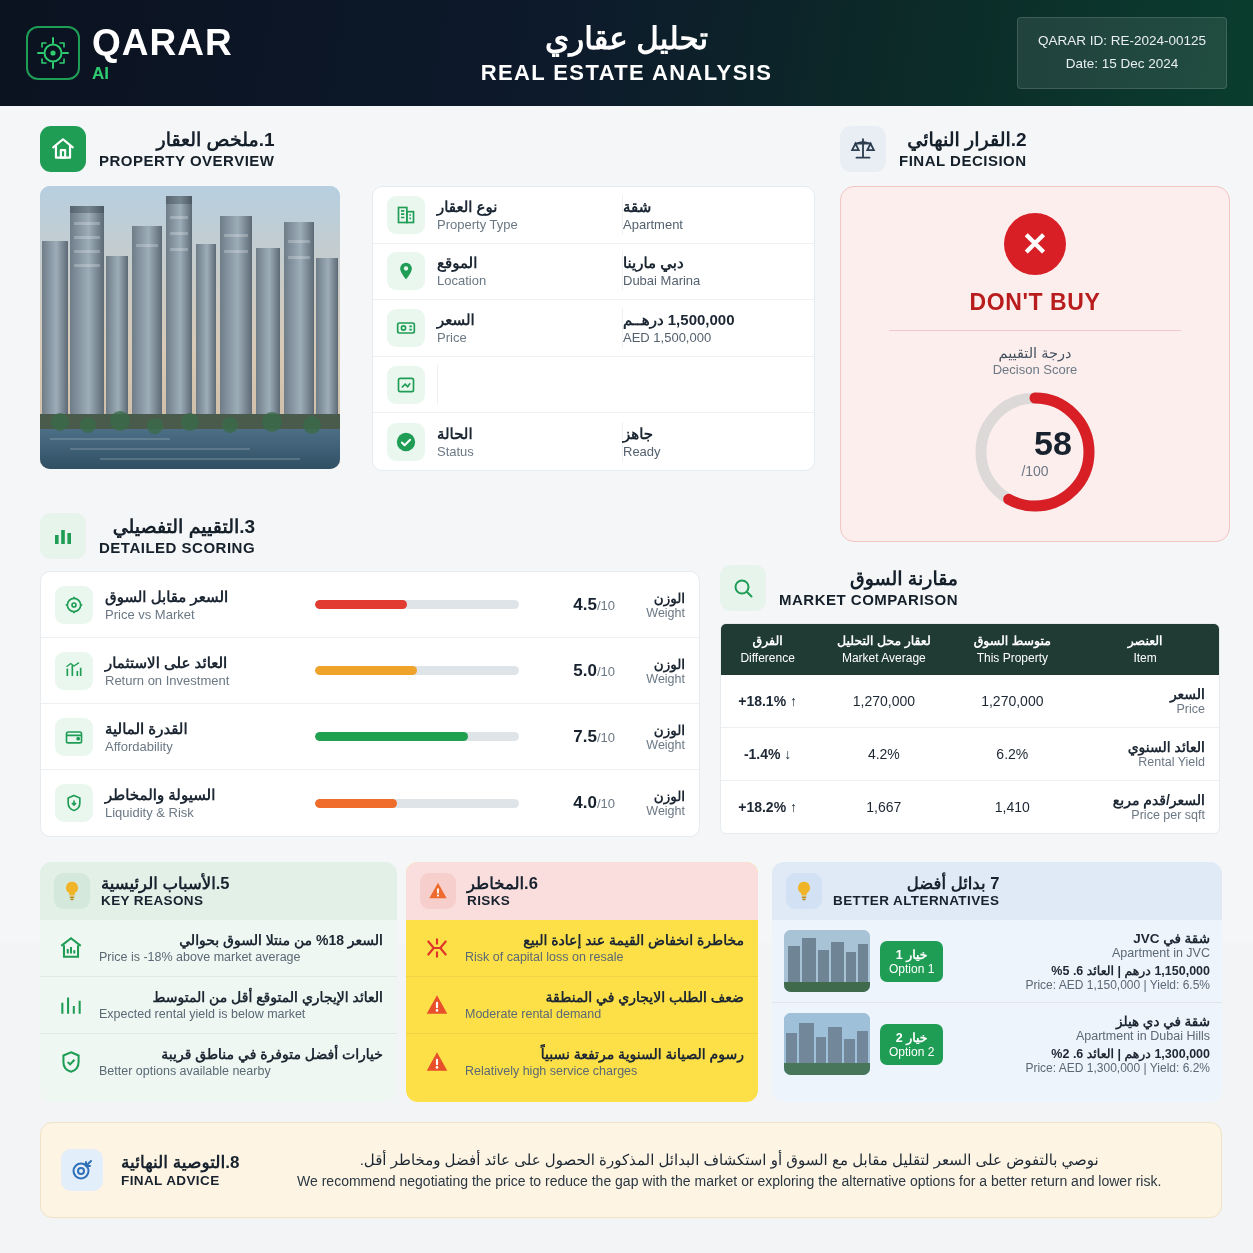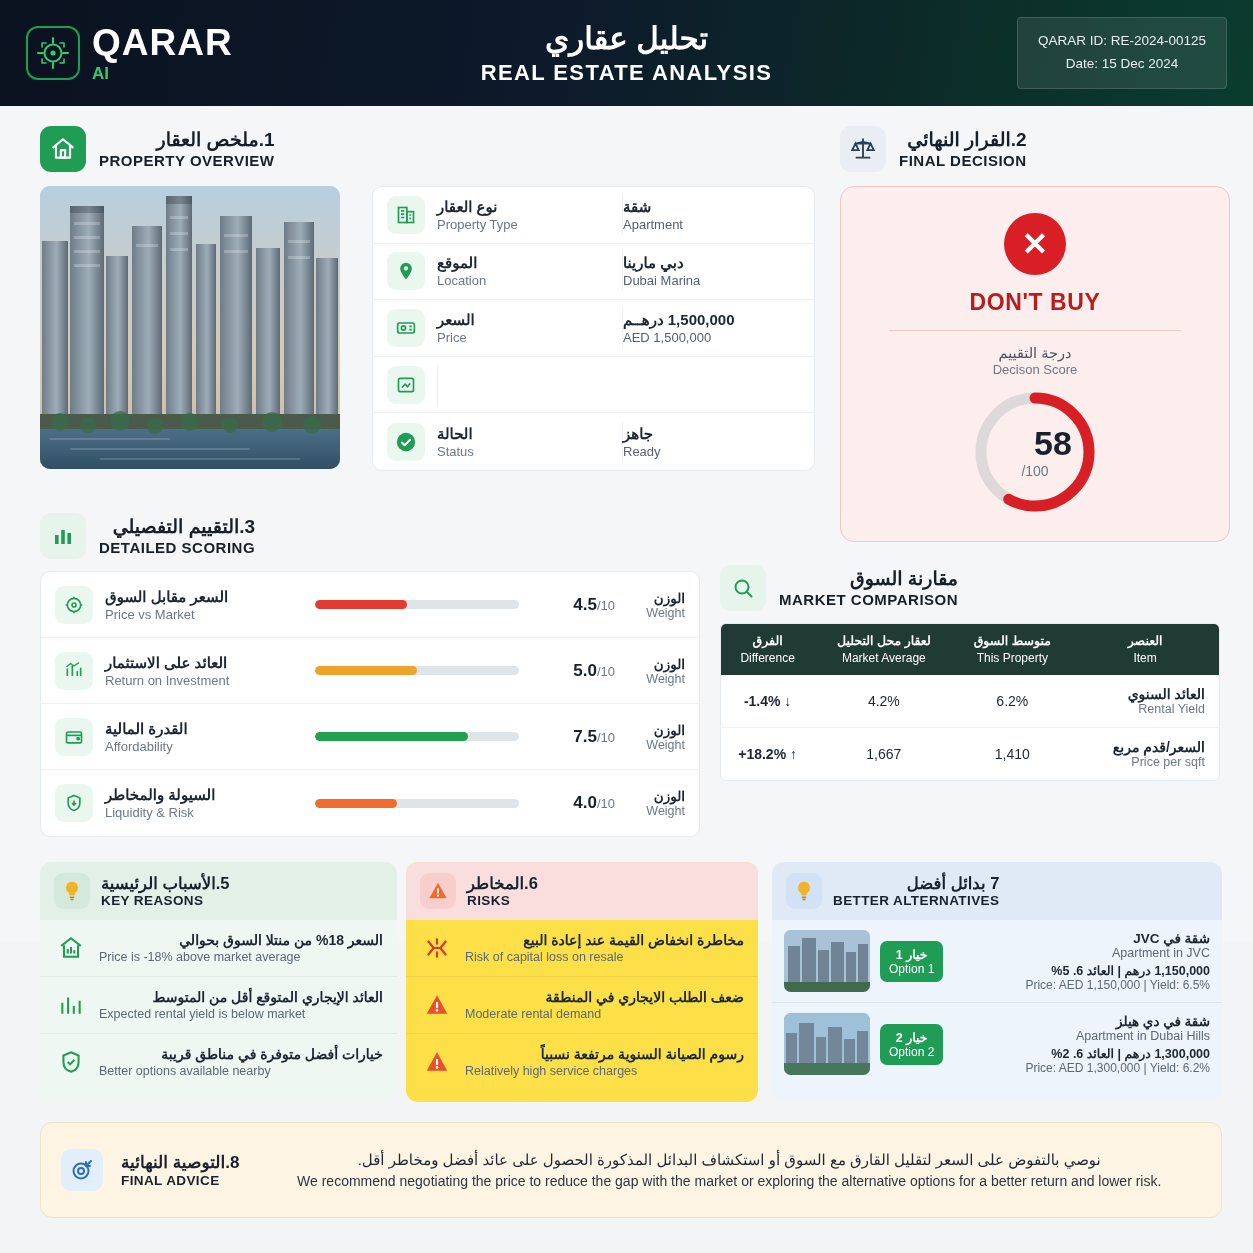--- a/index.html
+++ b/index.html
@@ -569,20 +569,29 @@
               <span class="en">This Property</span>
             </th>
             <th>
               <span class="ar">العنصر</span>
               <span class="en">Item</span>
             </th>
           </tr>
         </thead>
         <tbody>
           <tr>
+            <td class="diff-up">+18.1% ↑</td>
+            <td>1,270,000</td>
+            <td>1,270,000</td>
+            <td class="item">
+              <div class="ar">السعر</div>
+              <div class="en">Price</div>
+            </td>
+          </tr>
+          <tr>
             <td class="diff-down">-1.4%  ↓</td>
             <td>4.2%</td>
             <td>6.2%</td>
             <td class="item">
               <div class="ar">العائد السنوي</div>
               <div class="en">Rental Yield</div>
             </td>
           </tr>
           <tr>
             <td class="diff-up">+18.2% ↑</td>
@@ -786,18 +795,18 @@
           <circle cx="11" cy="13" r="7.5"></circle>
           <circle cx="11" cy="13" r="3"></circle>
           <path d="M16 8l5-5M16 8h4M16 8V4" stroke-linecap="round"></path>
         </svg>
     </div>
     <div class="titles">
       <div class="ar">8.التوصية النهائية</div>
       <div class="en">FINAL ADVICE</div>
     </div>
     <div class="body">
-      <div class="ar">نوصي بالتفوض على السعر لتقليل القارق مع السوق أو استكشاف البدائل المذكورة الحصول على عائد أفضل ومخاطر أقل.</div>
+      <div class="ar">نوصي بالتفوض على السعر لتقليل مقابل مع السوق أو استكشاف البدائل المذكورة الحصول على عائد أفضل ومخاطر أقل.</div>
       <div class="en">We recommend negotiating the price to reduce the gap with the market or exploring the alternative options for a better return and lower risk.</div>
     </div>
   </div>
 
 </div>
 
 </body></html>

